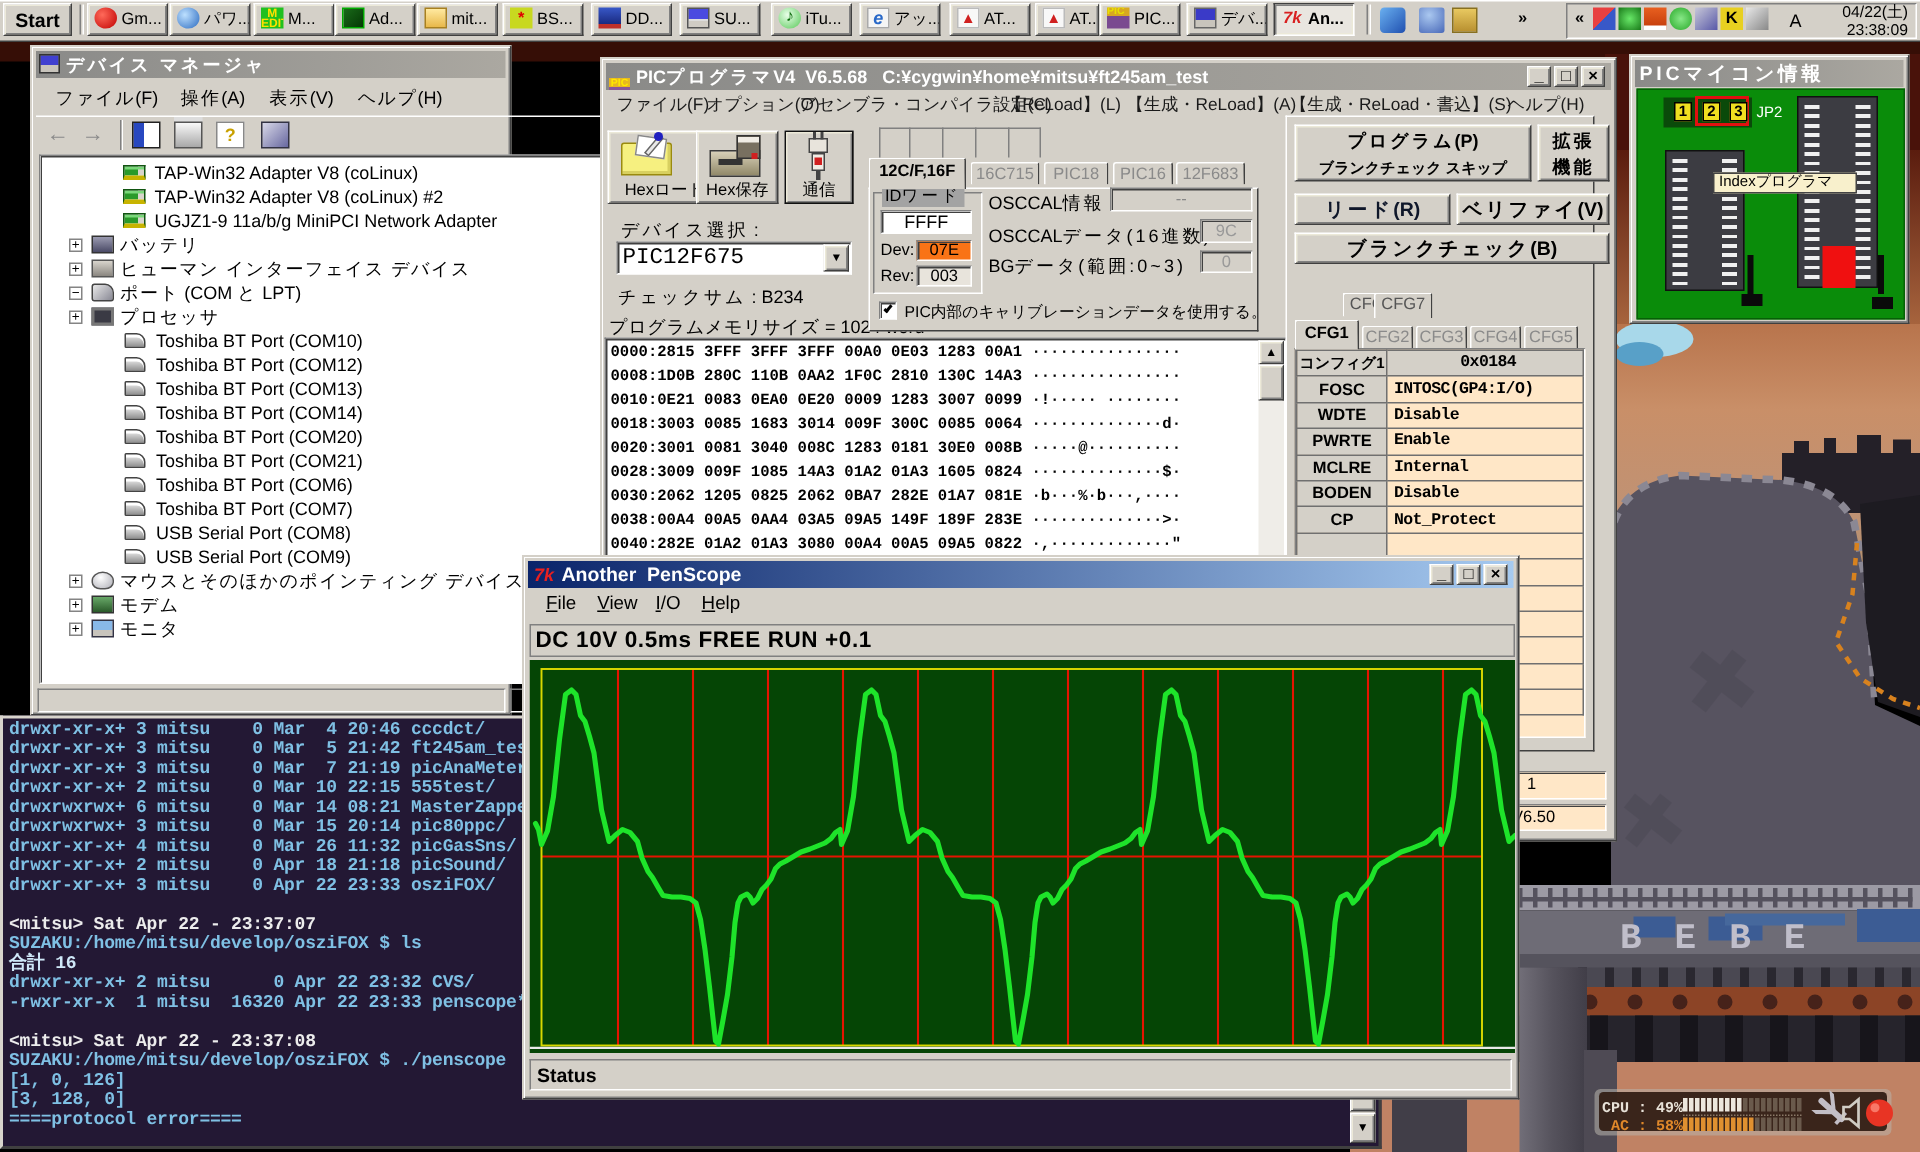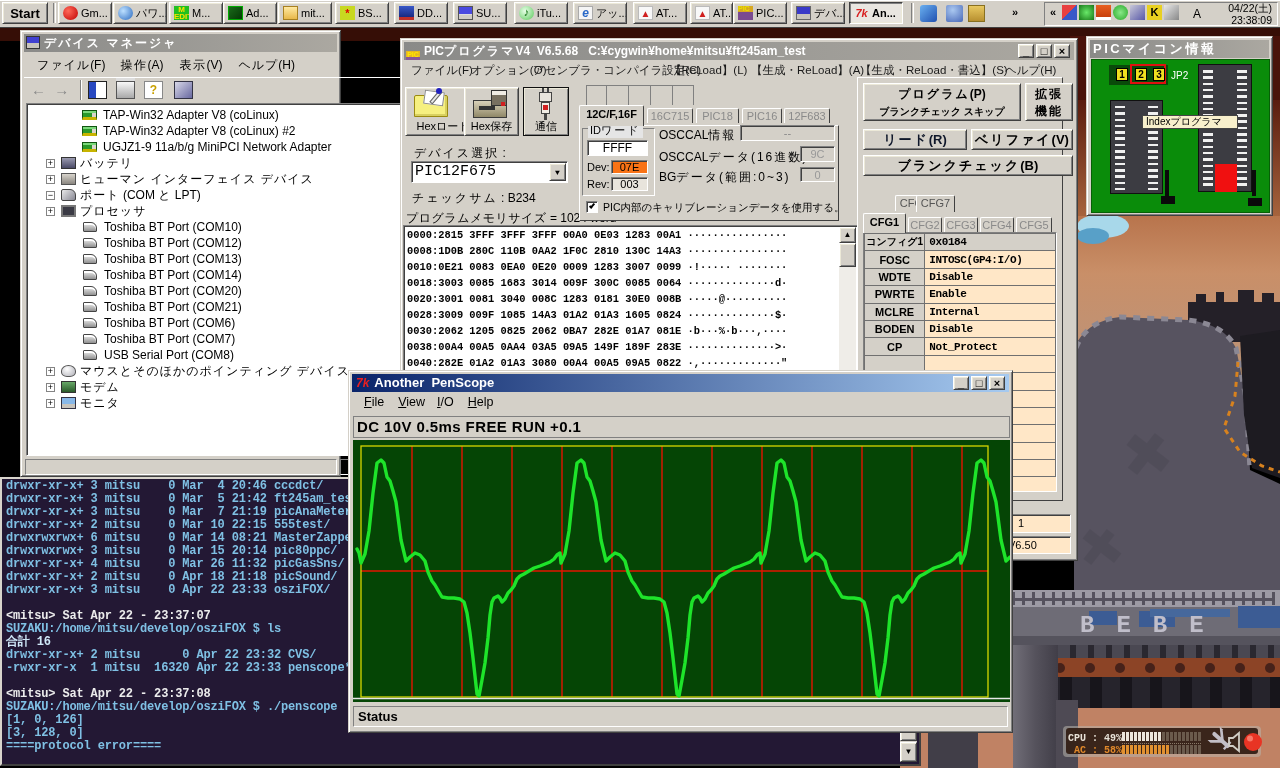--- a/index.html
+++ b/index.html
@@ -293,20 +293,21 @@
 <div><i class="sp" style="width:19px"></i><span class="pm">+</span><span class="tic" style="background:#3a3a44;border:2px solid #777"></span><span class="jp">プロセッサ</span></div>
 <div><i class="sp" style="width:56px"></i><span class="prt"></span>Toshiba BT Port (COM10)</div>
 <div><i class="sp" style="width:56px"></i><span class="prt"></span>Toshiba BT Port (COM12)</div>
 <div><i class="sp" style="width:56px"></i><span class="prt"></span>Toshiba BT Port (COM13)</div>
 <div><i class="sp" style="width:56px"></i><span class="prt"></span>Toshiba BT Port (COM14)</div>
 <div><i class="sp" style="width:56px"></i><span class="prt"></span>Toshiba BT Port (COM20)</div>
 <div><i class="sp" style="width:56px"></i><span class="prt"></span>Toshiba BT Port (COM21)</div>
 <div><i class="sp" style="width:56px"></i><span class="prt"></span>Toshiba BT Port (COM6)</div>
 <div><i class="sp" style="width:56px"></i><span class="prt"></span>Toshiba BT Port (COM7)</div>
 <div><i class="sp" style="width:56px"></i><span class="prt"></span>USB Serial Port (COM8)</div>
+<div><i class="sp" style="width:56px"></i><span class="prt"></span>USB Serial Port (COM9)</div>
 <div><i class="sp" style="width:19px"></i><span class="pm">+</span><span class="tic" style="background:radial-gradient(circle at 40% 30%,#fff,#b0b0b8);border:1px solid #555;border-radius:50% 50% 40% 40%"></span><span class="jp">マウスとそのほかのポインティング デバイス</span></div>
 <div><i class="sp" style="width:19px"></i><span class="pm">+</span><span class="tic" style="background:linear-gradient(#68a868,#2a5a2a);border:1px solid #333"></span><span class="jp">モデム</span></div>
 <div><i class="sp" style="width:19px"></i><span class="pm">+</span><span class="tic" style="background:linear-gradient(#88b8e8 60%,#c8c4bc 60%);border:1px solid #334"></span><span class="jp">モニタ</span></div>
 </div>
 </div>
 <div class="a" style="left:2px;top:426px;width:396px;height:19px">
 <div class="a sunk" style="left:2px;top:2px;width:312px;height:16px"></div>
 <div class="a sunk" style="left:317px;top:2px;width:77px;height:16px"></div>
 </div>
 </div>
@@ -403,21 +404,21 @@
 <div class="a" style="left:271px;top:46px;width:1px;height:20px;background:#808080"></div>
 
 <div class="tab" style="left:178px;top:66px;width:65px;height:21px;font-weight:bold;z-index:2">12C/F,16F</div>
 <div class="tab off" style="left:246px;top:69px;width:46px">16C715</div>
 <div class="tab off" style="left:295px;top:69px;width:43px">PIC18</div>
 <div class="tab off" style="left:341px;top:69px;width:40px">PIC16</div>
 <div class="tab off" style="left:383px;top:69px;width:46px">12F683</div>
 
 <div class="a" style="left:178px;top:86px;width:260px;height:96px;border:1px solid;border-color:#fff #404040 #404040 #fff;background:#d4d0c8"></div>
 <div class="a" style="left:181px;top:89px;width:73px;height:68px;border:1px solid;border-color:#808080 #fff #fff #808080"></div>
-<div class="a" style="left:187px;top:84px;background:#e5e5e5;font-size:11px;padding:0 2px;color:#000">ID<span class="jp">ワード</span></div>
+<div class="a" style="left:187px;top:84px;background:#a3a3a3;font-size:11px;padding:0 2px;color:#000">ID<span class="jp">ワード</span></div>
 <div class="fld" style="left:186px;top:101px;width:61px;height:16px;font-size:12px;text-align:center;line-height:15px;color:#000">FFFF</div>
 <div class="a" style="left:186px;top:122px;font-size:11px;color:#000">Dev:</div>
 <div class="fldg" style="left:210px;top:121px;width:37px;height:14px;font-size:11px;text-align:center;line-height:13px;color:#000;background:#f97316">07E</div>
 <div class="a" style="left:186px;top:139px;font-size:11px;color:#000">Rev:</div>
 <div class="fldg" style="left:210px;top:138px;width:37px;height:14px;font-size:11px;text-align:center;line-height:13px;color:#000;background:#e8e4dc">003</div>
 <div class="a" style="left:258px;top:88px;font-size:12px;color:#000">OSCCAL<span class="jp">情報</span></div>
 <div class="fldg" style="left:339px;top:86px;width:95px;height:16px;font-size:11px;text-align:center;line-height:15px;color:#888">--</div>
 <div class="a" style="left:258px;top:110px;font-size:12px;color:#000">OSCCAL<span class="jp">データ(16進数)</span></div>
 <div class="fldg" style="left:399px;top:107px;width:35px;height:16px;font-size:11px;text-align:center;line-height:15px;color:#999">9C</div>
 <div class="a" style="left:258px;top:130px;font-size:12px;color:#000">BG<span class="jp">データ(範囲:0~3)</span></div>
@@ -454,21 +455,21 @@
 <div class="tab" style="left:462px;top:174px;width:43px;height:20px;font-weight:bold;z-index:2">CFG1</div>
 <div class="tab off" style="left:507px;top:178px;width:34px">CFG2</div>
 <div class="tab off" style="left:543px;top:178px;width:34px">CFG3</div>
 <div class="tab off" style="left:579px;top:178px;width:34px">CFG4</div>
 <div class="tab off" style="left:615px;top:178px;width:36px">CFG5</div>
 <div class="a" style="left:462px;top:193px;width:194px;height:260px;border:1px solid;border-color:#808080 #fff #fff #808080;background:#ffe7c7">
 <table style="border-collapse:collapse;width:192px;table-layout:fixed">
 <tbody>
           <tr>
             <td class="th jp">コンフィグ1</td>
-            <td class="tv" style="background:#d4d0c8;text-align:left">0x0184</td>
+            <td class="tv" style="background:#d4d0c8;text-align:center">0x0184</td>
           </tr>
 <tr>
             <td class="th">FOSC</td>
             <td class="tv">INTOSC(GP4:I/O)</td>
           </tr>
 <tr>
             <td class="th">WDTE</td>
             <td class="tv">Disable</td>
           </tr>
 <tr>

